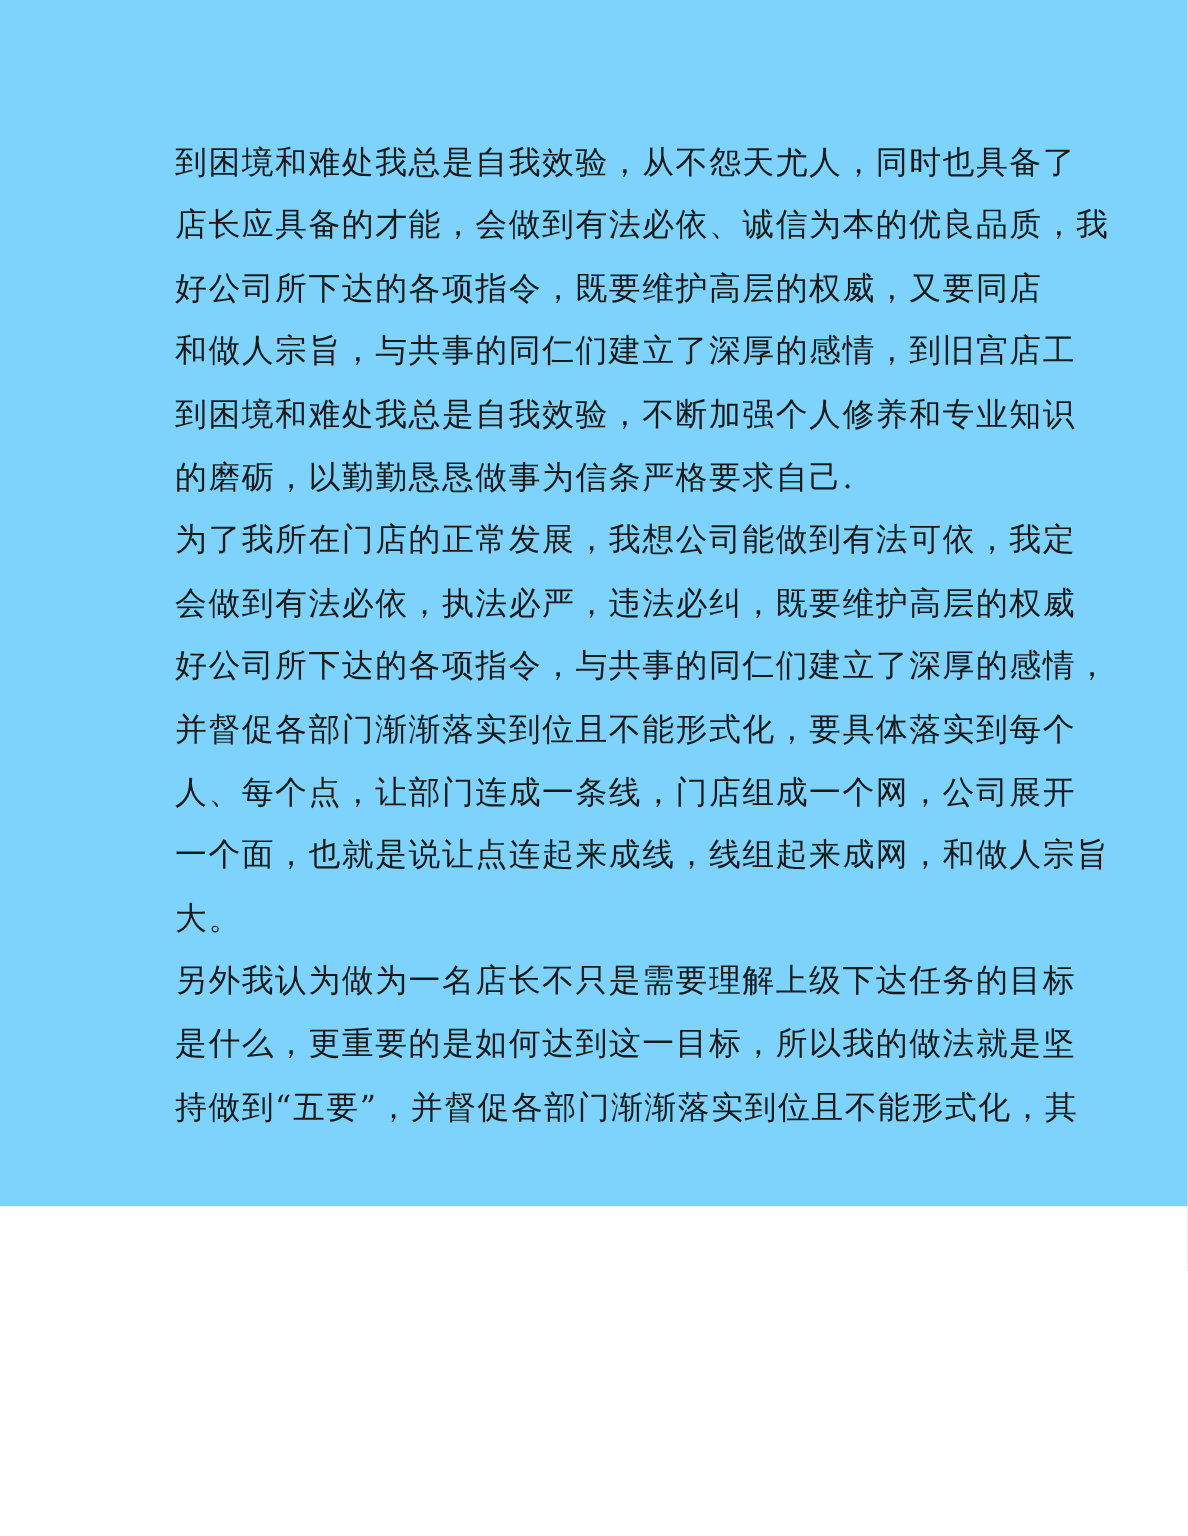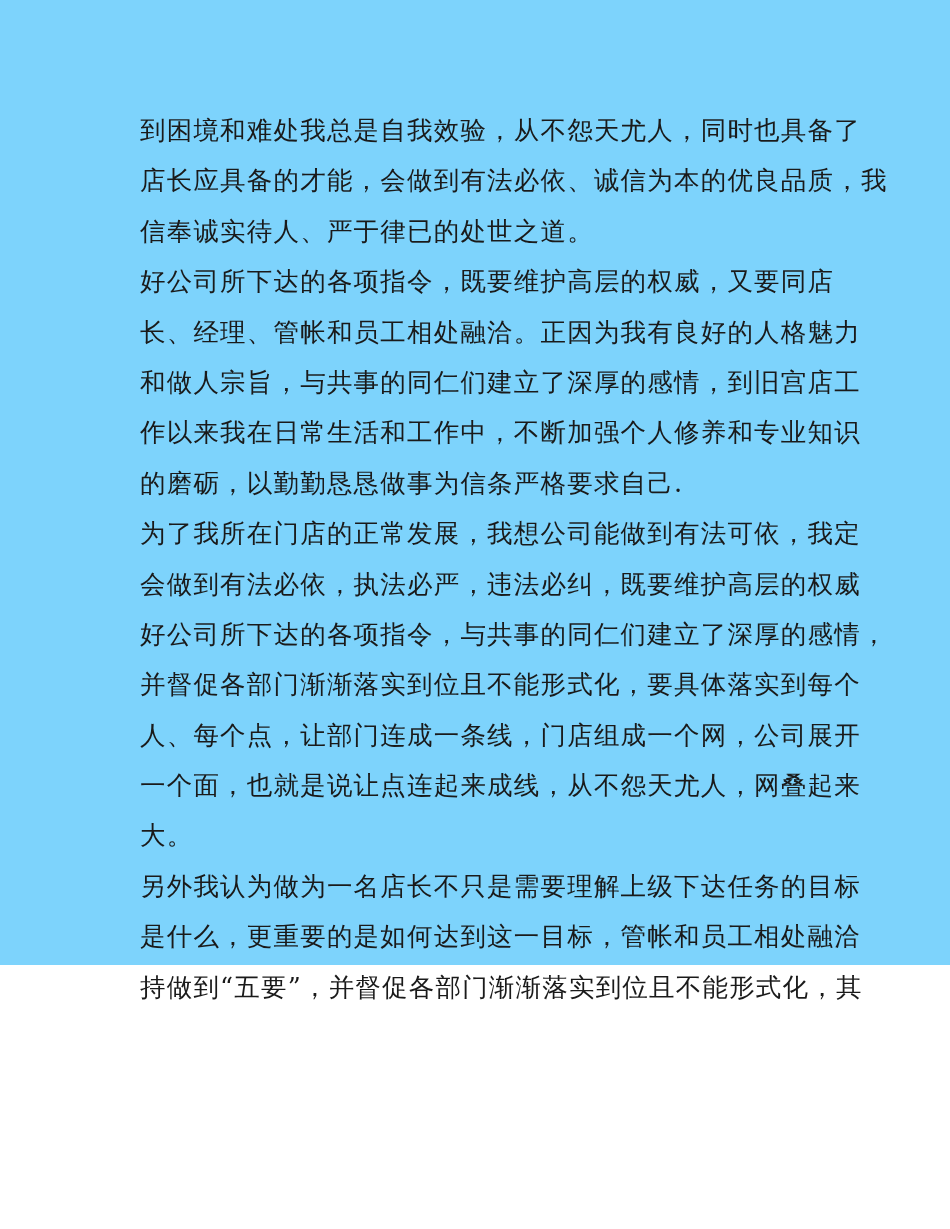--- a/index.html
+++ b/index.html
@@ -38,30 +38,28 @@
       letter-spacing: 1.2px;
     }
   </style>
 </head>
 <body>
 
 <div class="page">
   <div class="text-block">
     <span class="line">到困境和难处我总是自我效验，从不怨天尤人，同时也具备了</span>
     <span class="line">店长应具备的才能，会做到有法必依、诚信为本的优良品质，我</span>
-    <span class="line">信奉诚实待人、严于律已的处世之道。</span>
     <span class="line">好公司所下达的各项指令，既要维护高层的权威，又要同店</span>
-    <span class="line">长、经理、管帐和员工相处融洽。正因为我有良好的人格魅力</span>
     <span class="line">和做人宗旨，与共事的同仁们建立了深厚的感情，到旧宫店工</span>
-    <span class="line">作以来我在日常生活和工作中，不断加强个人修养和专业知识</span>
+    <span class="line">到困境和难处我总是自我效验，不断加强个人修养和专业知识</span>
     <span class="line">的磨砺，以勤勤恳恳做事为信条严格要求自己.</span>
     <span class="line">为了我所在门店的正常发展，我想公司能做到有法可依，我定</span>
     <span class="line">会做到有法必依，执法必严，违法必纠，既要维护高层的权威</span>
     <span class="line">好公司所下达的各项指令，与共事的同仁们建立了深厚的感情，</span>
     <span class="line">并督促各部门渐渐落实到位且不能形式化，要具体落实到每个</span>
     <span class="line">人、每个点，让部门连成一条线，门店组成一个网，公司展开</span>
-    <span class="line">一个面，也就是说让点连起来成线，从不怨天尤人，网叠起来</span>
+    <span class="line">一个面，也就是说让点连起来成线，线组起来成网，和做人宗旨</span>
     <span class="line">大。</span>
     <span class="line">另外我认为做为一名店长不只是需要理解上级下达任务的目标</span>
-    <span class="line">是什么，更重要的是如何达到这一目标，管帐和员工相处融洽</span>
+    <span class="line">是什么，更重要的是如何达到这一目标，所以我的做法就是坚</span>
     <span class="line">持做到“五要”，并督促各部门渐渐落实到位且不能形式化，其</span>
   </div>
 </div>
 
 </body></html>

